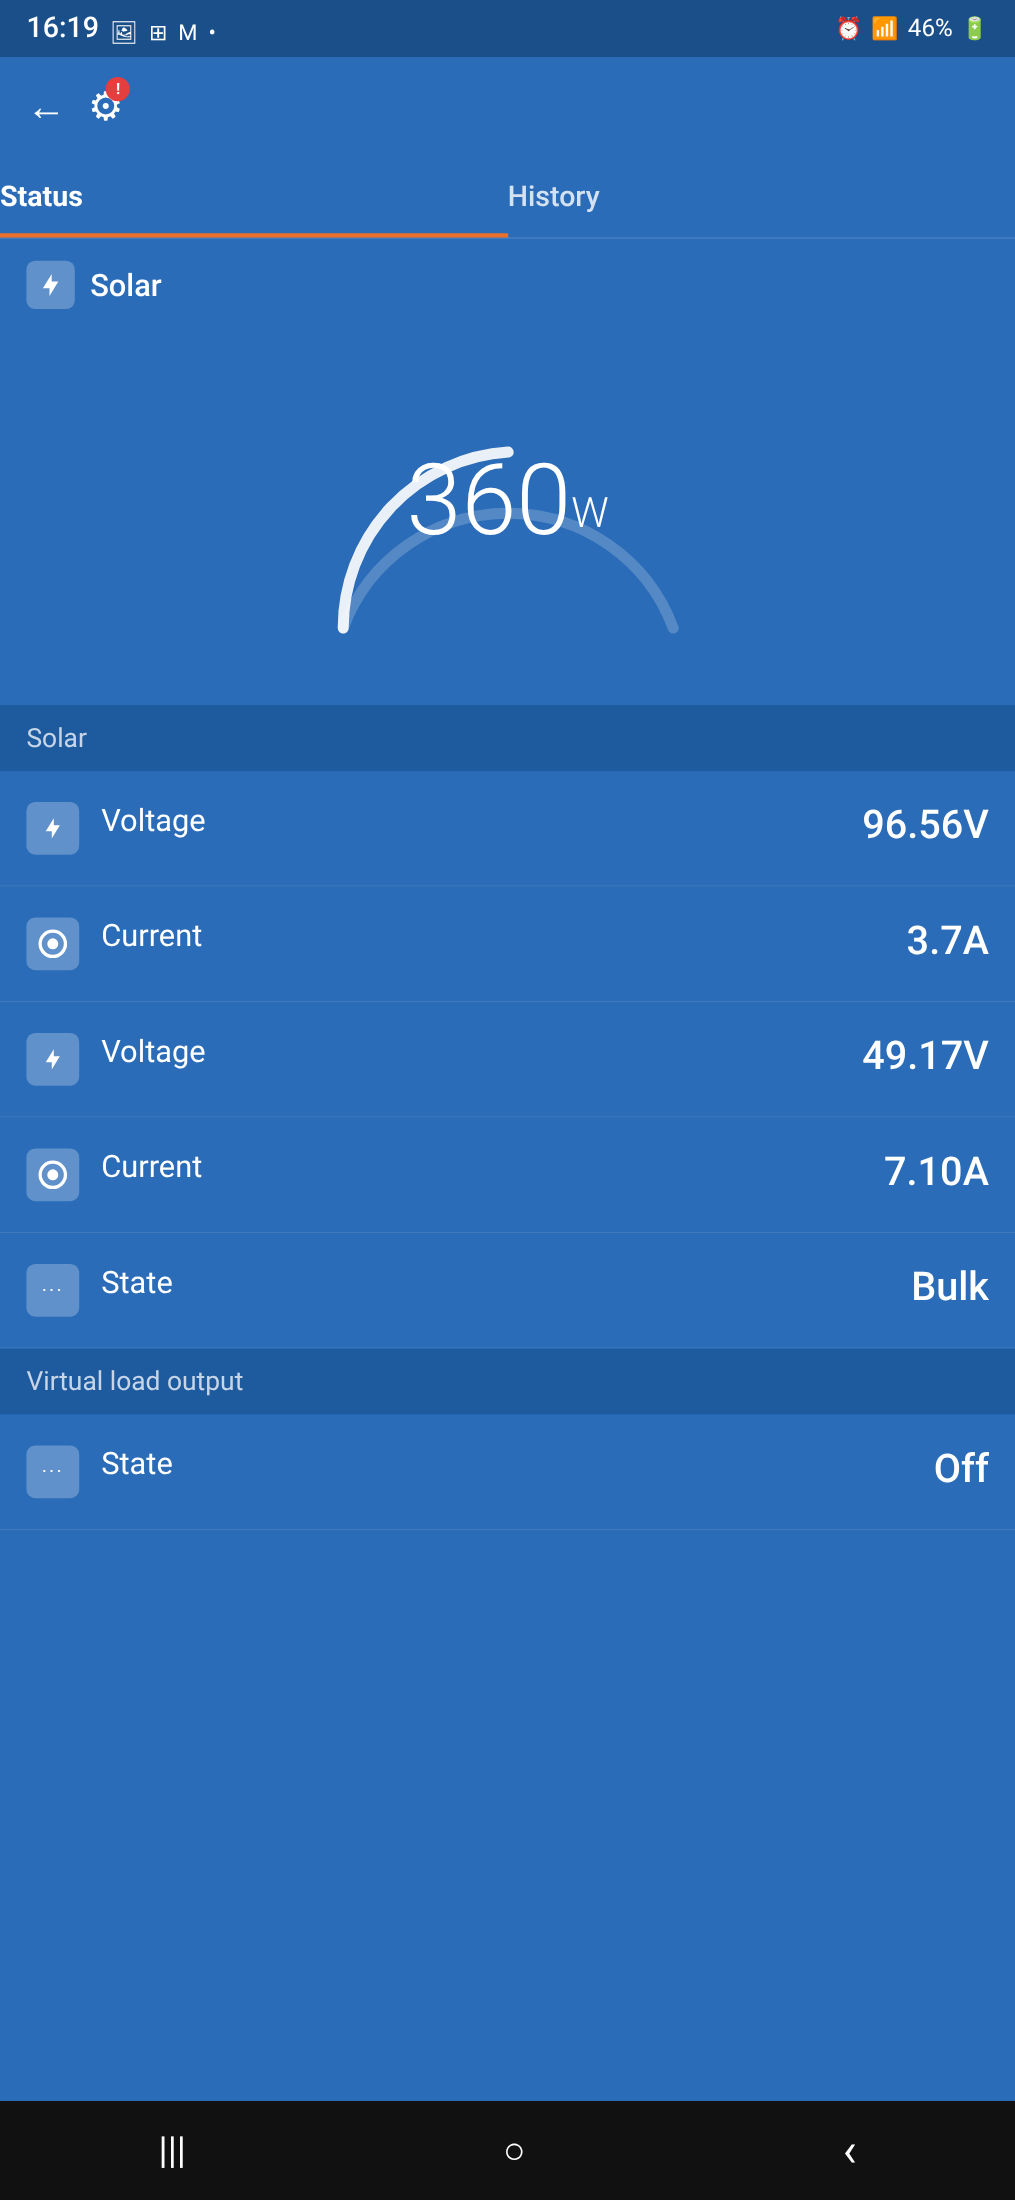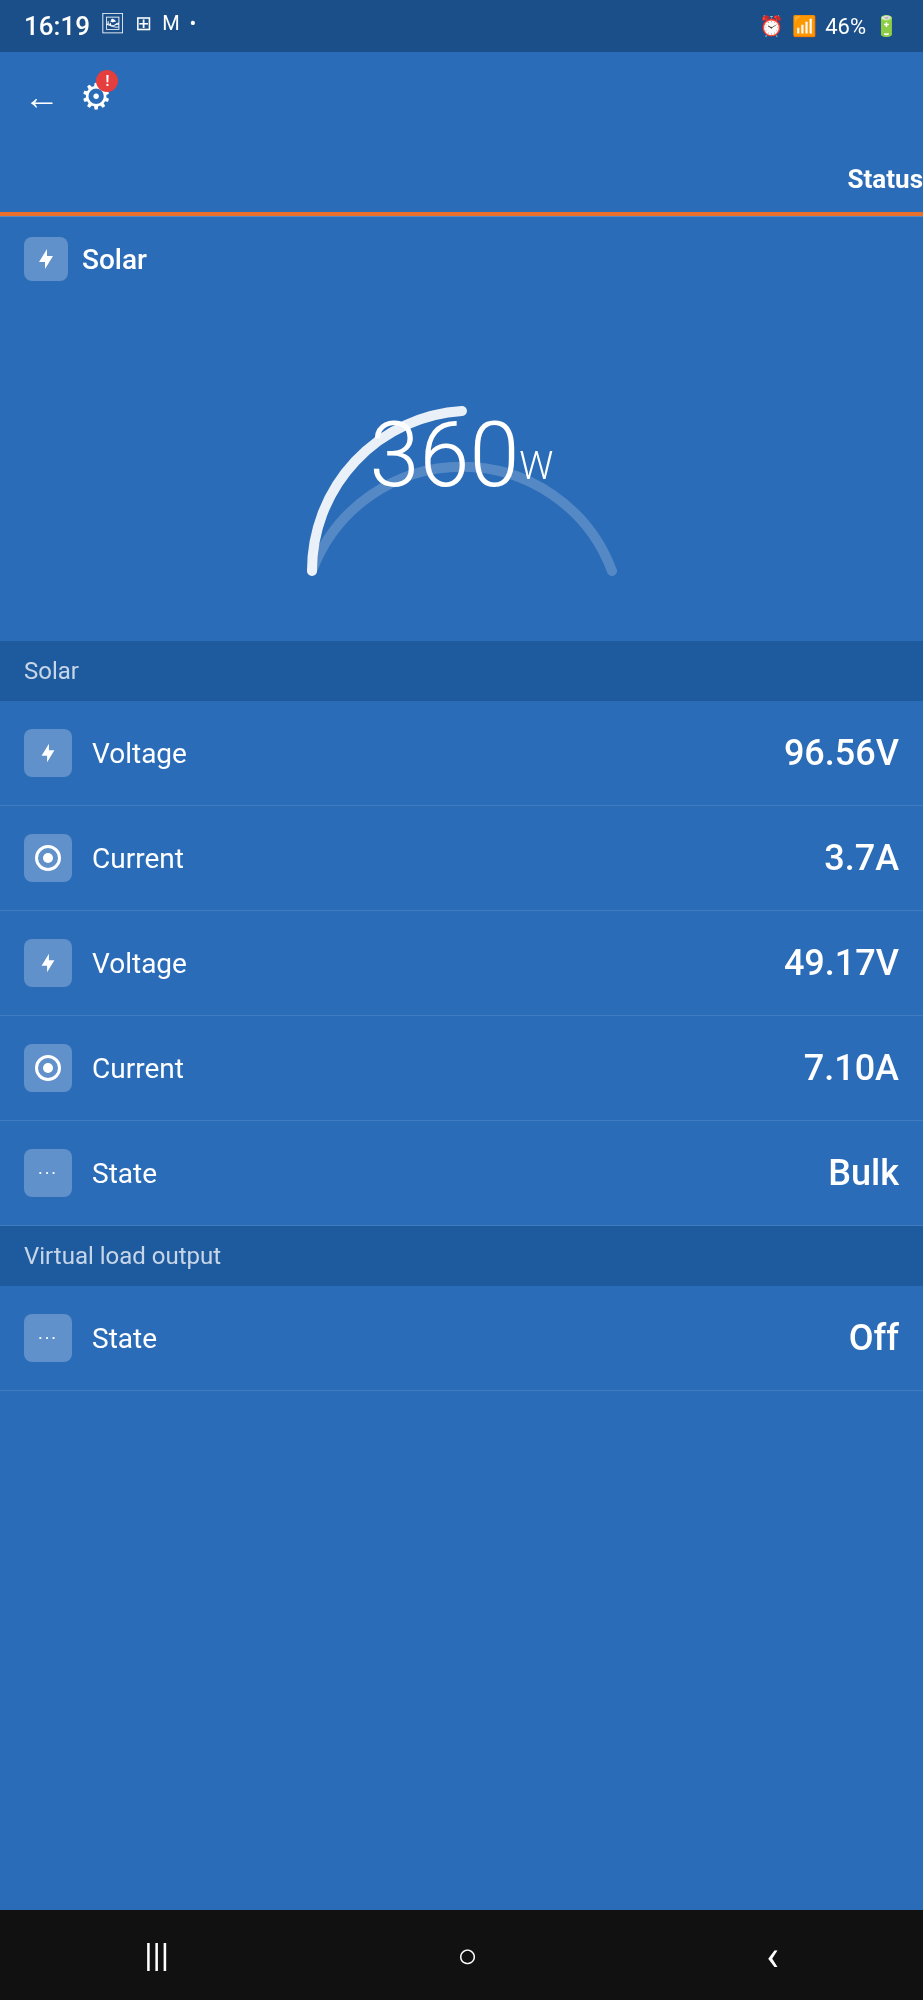--- a/index.html
+++ b/index.html
@@ -30,21 +30,21 @@
       height: 52px;
       display: flex;
       align-items: center;
       justify-content: space-between;
       padding: 0 24px;
       flex-shrink: 0;
     }
 
     .status-bar-left {
       display: flex;
-      align-items: flex-start;
+      align-items: flex-end;
       gap: 10px;
     }
 
     .status-time {
       color: white;
       font-size: 26px;
       font-weight: 500;
     }
 
     .status-icon {
@@ -120,21 +120,21 @@
     .tabs {
       background: #2b6cb8;
       display: flex;
       flex-shrink: 0;
       border-bottom: 1px solid rgba(255,255,255,0.2);
     }
 
     .tab {
       flex: 1;
       padding: 22px 0;
-      text-align: right;
+      text-align: left;
       color: rgba(255,255,255,0.8);
       font-size: 26px;
       font-weight: 500;
       cursor: pointer;
       position: relative;
     }
 
     .tab.active {
       color: white;
       font-weight: 700;
@@ -226,21 +226,20 @@
     .data-section-label {
       background: #1e5a9e;
       padding: 16px 24px;
       color: rgba(255,255,255,0.75);
       font-size: 24px;
     }
 
     .data-row {
       background: #2b6cb8;
       display: flex;
-      align-items: center;
       padding: 28px 24px;
       border-bottom: 1px solid rgba(255,255,255,0.1);
       min-height: 100px;
     }
 
     .row-icon {
       width: 48px;
       height: 48px;
       background: rgba(255,255,255,0.25);
       border-radius: 8px;
@@ -325,20 +324,23 @@
     <div class="back-btn">←</div>
     <div class="settings-btn">
       <span class="settings-icon">⚙</span>
       <div class="notification-badge">!</div>
     </div>
   </div>
 
   <div class="tabs">
     <div class="tab active">
       <span>Status</span>
+    </div>
+    <div class="tab">
+      <span>History</span>
     </div>
   </div>
 
   <div class="gauge-section">
     <div class="section-header">
       <div class="section-icon">
         <svg width="24" height="24" viewBox="0 0 24 24" fill="white">
           <polygon points="13,2 13,9 19,9 11,22 11,15 5,15"></polygon>
         </svg>
       </div>

